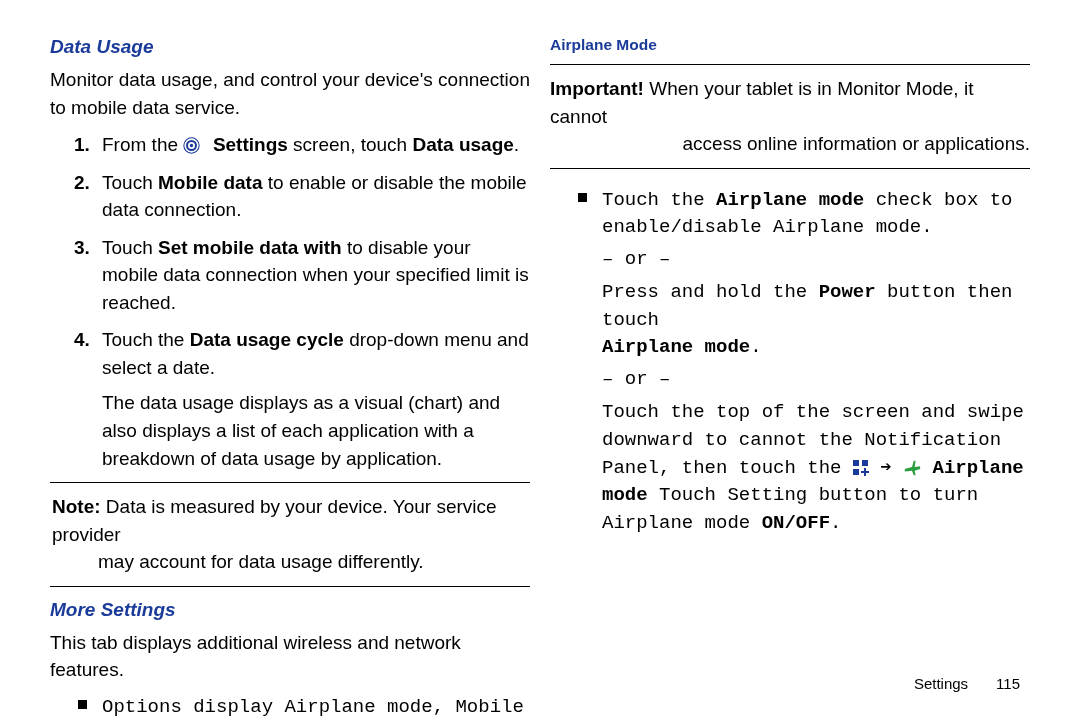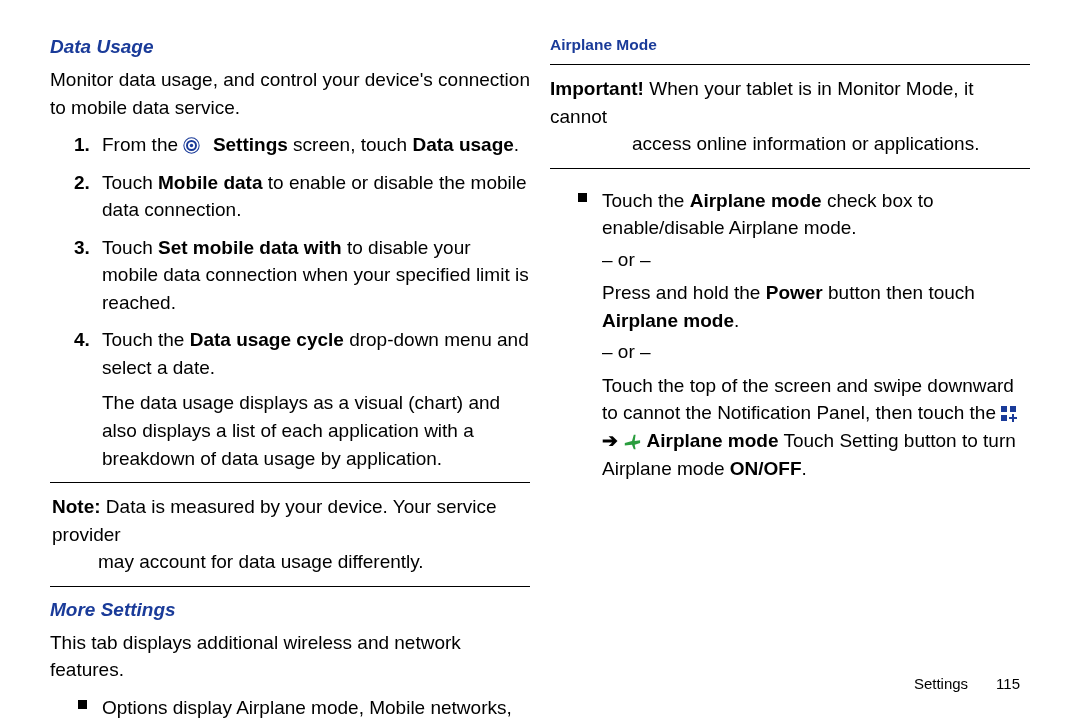--- a/index.html
+++ b/index.html
@@ -66,30 +66,32 @@
   .note-block {
     padding: 0 0 0 2px;
   }
   .note-block .hang {
     display: block;
     padding-left: 46px;
   }
   .important-block .hang {
     display: block;
     padding-left: 82px;
+    text-align: right;
   }
   .bold { font-weight: 700; }
   ul.bulleted {
     list-style: none;
     margin: 0;
     padding: 0 0 0 52px;
   }
   ul.bulleted > li {
     position: relative;
     margin-bottom: 6px;
+    font-family: Liberation Mono, monospace;
   }
   ul.bulleted > li::before {
     content: "";
     position: absolute;
     left: -24px;
     top: 6px;
     width: 9px;
     height: 9px;
     background: #000;
   }

